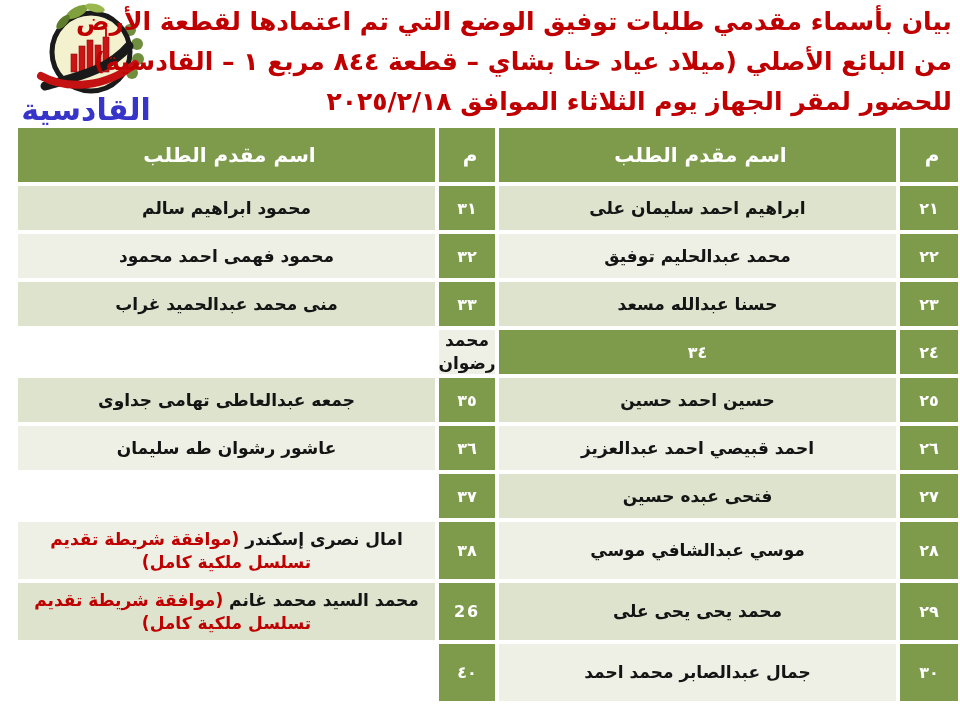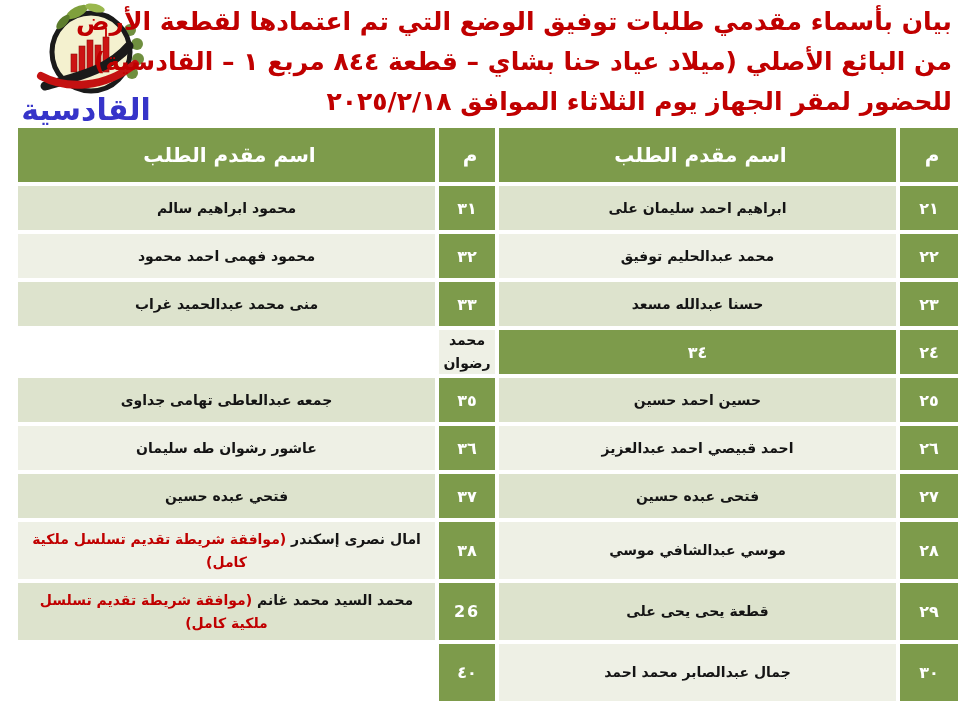--- a/index.html
+++ b/index.html
@@ -33,21 +33,21 @@
     overflow:hidden;
   }
   .thead .cell{
     background:var(--green);color:#ffffff;font-weight:bold;font-size:20px;padding-left:6px;
   }
   .num-cell{
     background:var(--green);color:#ffffff;font-weight:bold;font-size:16px;
     letter-spacing:2px;
   }
   .name-cell{
-    font-weight:bold;font-size:14px;color:var(--text_dark);
+    font-weight:bold;font-size:17px;color:var(--text_dark);
     line-height:23px;padding:1px 8px;
   }
   .trow.odd  .name-cell{background:var(--row_odd);}
   .trow.even .name-cell{background:var(--row_even);}
   .name-cell .note{color:var(--accent_red);}
 </style>
 </head>
 <body>
 
 <div class="page">
@@ -140,35 +140,32 @@
           <div class="cell name-cell">احمد قبيصي احمد عبدالعزيز</div>
           <div class="cell num-cell">٣٦</div>
           <div class="cell name-cell">
             <span>عاشور رشوان طه سليمان</span>
           </div>
         </div>
         <div class="trow odd">
           <div class="cell num-cell">٢٧</div>
           <div class="cell name-cell">فتحى عبده حسين</div>
           <div class="cell num-cell">٣٧</div>
-          <div class="cell name-cell">
-            <span>فتحي عبده حسين</span>
-          </div>
         </div>
         <div class="trow even tall">
           <div class="cell num-cell">٢٨</div>
           <div class="cell name-cell">موسي عبدالشافي موسي</div>
           <div class="cell num-cell">٣٨</div>
           <div class="cell name-cell">
             <div class=""><span>امال نصرى إسكندر</span> <span class="note">(موافقة شريطة تقديم تسلسل ملكية كامل)</span></div>
           </div>
         </div>
         <div class="trow odd tall">
           <div class="cell num-cell">٢٩</div>
-          <div class="cell name-cell">قطعة يحى يحى على</div>
+          <div class="cell name-cell">محمد يحى يحى على</div>
           <div class="cell num-cell">26</div>
           <div class="cell name-cell">
             <div class=""><span>محمد السيد محمد غانم</span> <span class="note">(موافقة شريطة تقديم تسلسل ملكية كامل)</span></div>
           </div>
         </div>
         <div class="trow even tall">
           <div class="cell num-cell">٣٠</div>
           <div class="cell name-cell">جمال عبدالصابر محمد احمد</div>
           <div class="cell num-cell">٤٠</div>
         </div>

